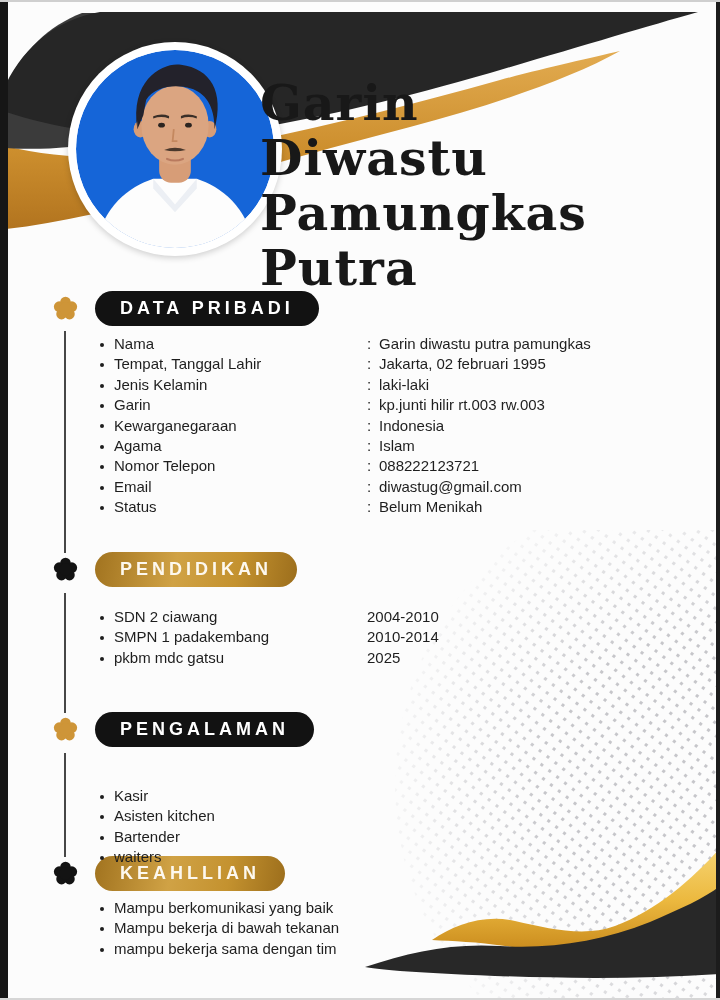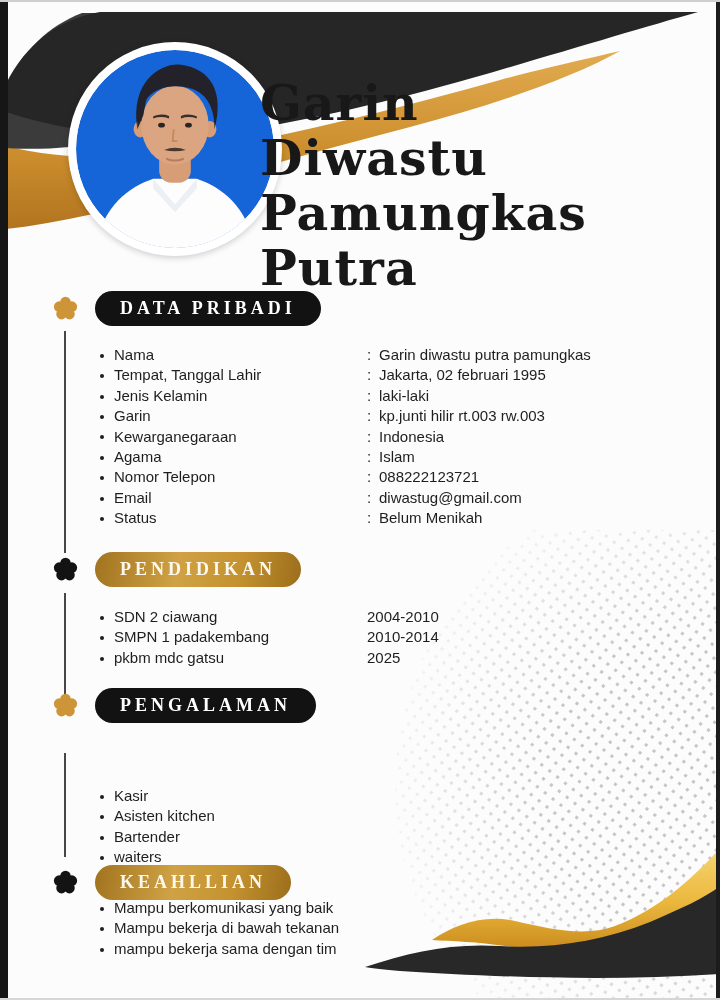--- a/index.html
+++ b/index.html
@@ -23,44 +23,44 @@
   .photo svg{width:198px;height:198px;border-radius:50%;display:block;}
 
   
   .name{position:absolute;top:76px;right:30px;width:430px;text-align:left;z-index:6;
         font-family:"DejaVu Serif","Liberation Serif",serif;font-weight:700;
         font-size:49px;line-height:55px;color:#181818;letter-spacing:1px;}
 
   
   .sec-header{position:absolute;left:52px;display:flex;align-items:center;z-index:6;}
   .sec-header .star{width:27px;height:27px;margin-right:16px;flex:0 0 auto;}
-  .pill{border-radius:20px;padding:7px 25px;font-family:Liberation Serif, serif;
+  .pill{border-radius:20px;padding:7px 25px;font-family:Liberation Sans, sans-serif;
         font-weight:700;font-size:18px;letter-spacing:4px;color:#ffffff;white-space:nowrap;text-align:right;}
   .pill.black{background:#121212;}
   .pill.gold{background:linear-gradient(100deg,#a1731f 0%,#d0a245 40%,#c4922f 70%,#9c6e1c 100%);
              color:#fdf8ee;}
   #hdr-personal{top:291px;}
   #hdr-education{top:552px;}
-  #hdr-experience{top:688px;}
-  #hdr-skills{top:856px;margin-top:9px;}
+  #hdr-experience{top:712px;}
+  #hdr-skills{top:856px;}
 
   
   .vline{position:absolute;left:64px;width:2px;background:#474747;z-index:4;}
   #vline-1{top:331px;height:222px;}
   #vline-2{top:593px;height:120px;}
   #vline-3{top:753px;height:104px;}
 
   
   .list{position:absolute;left:100px;width:600px;z-index:6;font-size:15px;color:#1e1e1e;}
   .row{display:grid;align-items:center;line-height:20.4px;}
   .row.kv{grid-template-columns:14px 253px 12px 1fr;}
   .row.edu{grid-template-columns:14px 253px 1fr;}
   .row.simple{grid-template-columns:14px 1fr;}
   .bullet{width:4px;height:4px;border-radius:50%;background:#1e1e1e;justify-self:start;align-self:center;margin-top:1px;}
-  #list-personal{top:345px;}
+  #list-personal{top:334px;}
   #list-education{top:607px;}
   #list-experience{top:766px;margin-top:20px;}
   #list-skills{top:898px;}
 </style>
 </head>
 <body>
 
 <div class="page">
 
   <svg id="top-deco" class="deco" width="720" height="300" viewBox="0 0 720 300">

